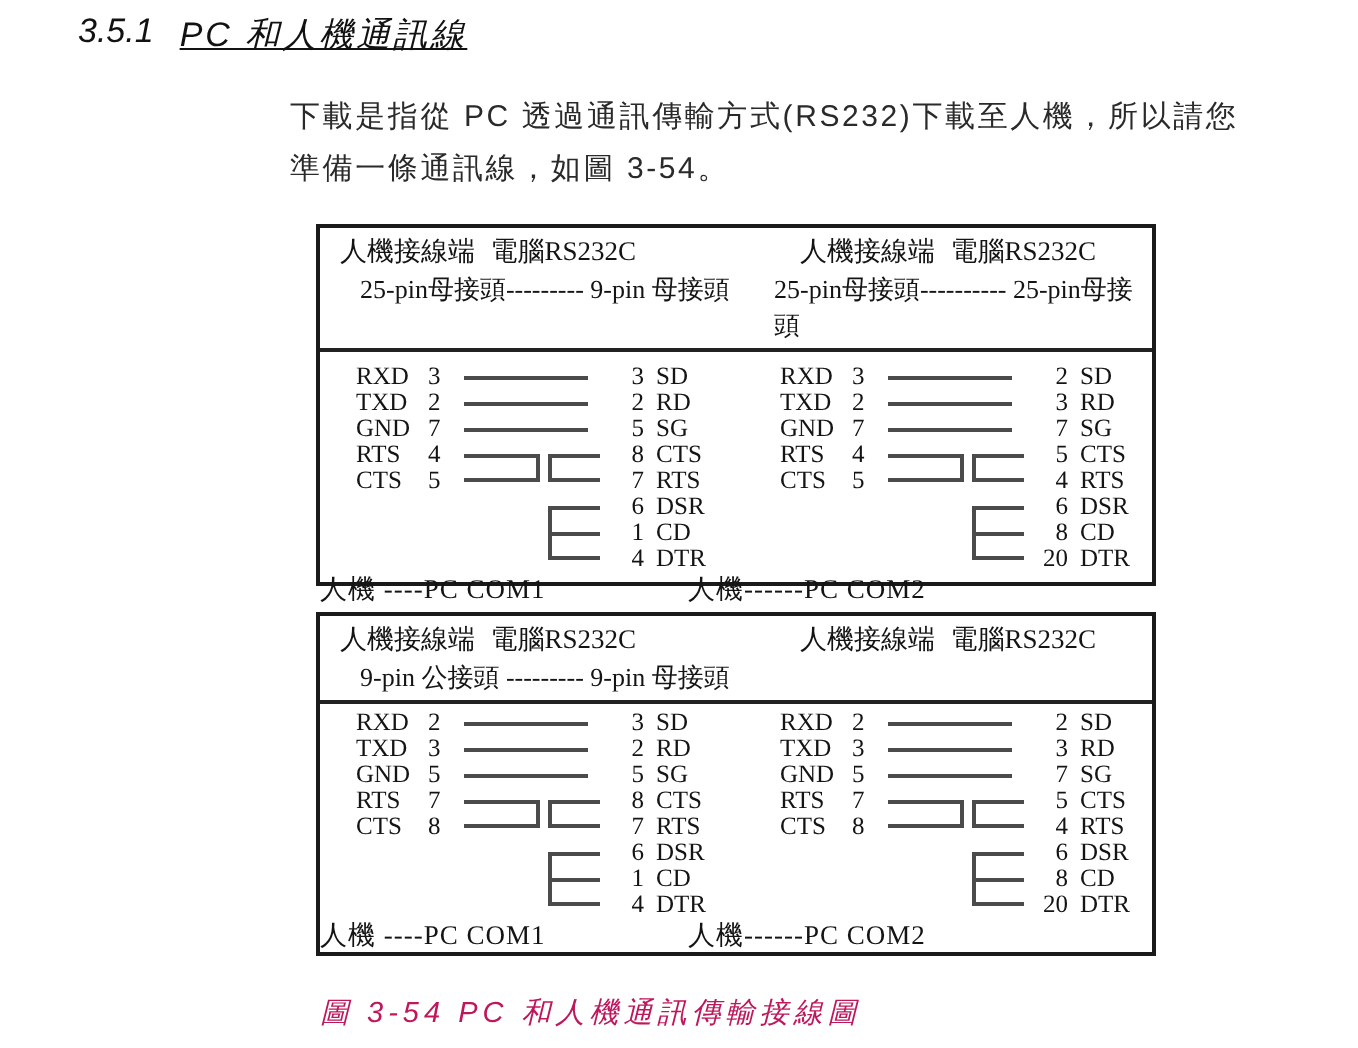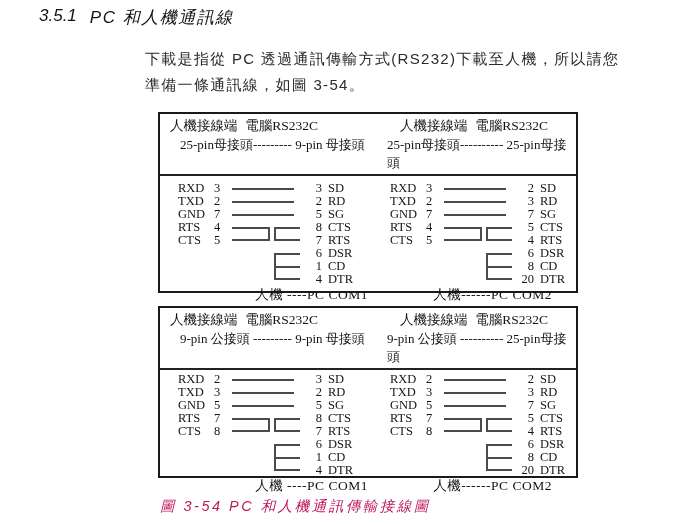--- a/index.html
+++ b/index.html
@@ -4,21 +4,21 @@
 <style>
   html,body{margin:0;padding:0;}
   body{
     width:679px;height:524px;position:relative;overflow:hidden;
     background:#ffffff;color:#1d1d1d;
     font-family:"Liberation Sans","DejaVu Sans",sans-serif;
   }
   
   .heading{position:absolute;left:39px;top:6px;font-style:italic;font-size:17px;
     display:flex;gap:13px;color:#121212;}
-  .heading .ht{letter-spacing:1.5px;}
+  .heading .ht{letter-spacing:1.5px;text-decoration:underline;}
   
   .para{position:absolute;left:145px;top:46px;width:505px;font-size:15px;
     line-height:26px;letter-spacing:1.3px;color:#2a2a2a;}
   
   .wirebox{position:absolute;left:158px;width:420px;box-sizing:border-box;
     border:2px solid #1a1a1a;display:flex;flex-direction:column;
     font-family:"Liberation Serif","DejaVu Serif",serif;color:#141414;background:#fff;}
   #box1{top:112px;height:181px;}
   #box2{top:306px;height:172px;}
   .hdr1{display:flex;margin-top:3px;font-size:13.5px;}
@@ -45,21 +45,21 @@
   .jl{position:absolute;left:72px;width:38px;top:45px;height:14px;box-sizing:border-box;
     border:2px solid #4b4b4b;border-left:none;}
   .jr2{position:absolute;width:26px;top:45px;height:14px;box-sizing:border-box;
     border:2px solid #4b4b4b;border-right:none;}
   .jr3{position:absolute;width:26px;top:71px;height:27px;box-sizing:border-box;
     border:2px solid #4b4b4b;border-right:none;}
   .hleft .jr2,.hleft .jr3{right:72px;}
   .hright .jr2,.hright .jr3{right:64px;}
   .jr3 .mid{position:absolute;left:0;right:0;top:50%;margin-top:-1px;border-top:2px solid #4b4b4b;}
   .foot{flex:1;display:flex;align-items:center;font-size:13.5px;}
-  .fcell{flex:1;text-align:right;letter-spacing:0.5px;}
+  .fcell{flex:1;text-align:left;letter-spacing:0.5px;}
   .fcell.fb{transform:translateX(-24px);}
   .caption{position:absolute;left:160px;top:497px;font-size:14.5px;letter-spacing:2.5px;color:#be185d;font-style:italic;}
 </style>
 </head>
 <body>
 
 <div class="heading">
   <span class="hn">3.5.1</span>
   <span class="ht">PC 和人機通訊線</span>
 </div>
@@ -228,21 +228,20 @@
       <span>人機接線端</span>
       <span>電腦RS232C</span>
     </div>
     <div class="hcell hb">
       <span>人機接線端</span>
       <span>電腦RS232C</span>
     </div>
   </div>
   <div class="hdr2">
     <div class="scell sa">9-pin 公接頭 --------- 9-pin 母接頭</div>
-    <div class="scell sb">9-pin 公接頭 ---------- 25-pin母接頭</div>
   </div>
   <div class="band"></div>
   <div class="pins">
 
     <div class="half hleft">
       <div class="prow">
           <span class="ll">RXD</span>
           <span class="lp">2</span>
           <span class="wirecell">
             <i class="wline"></i>

